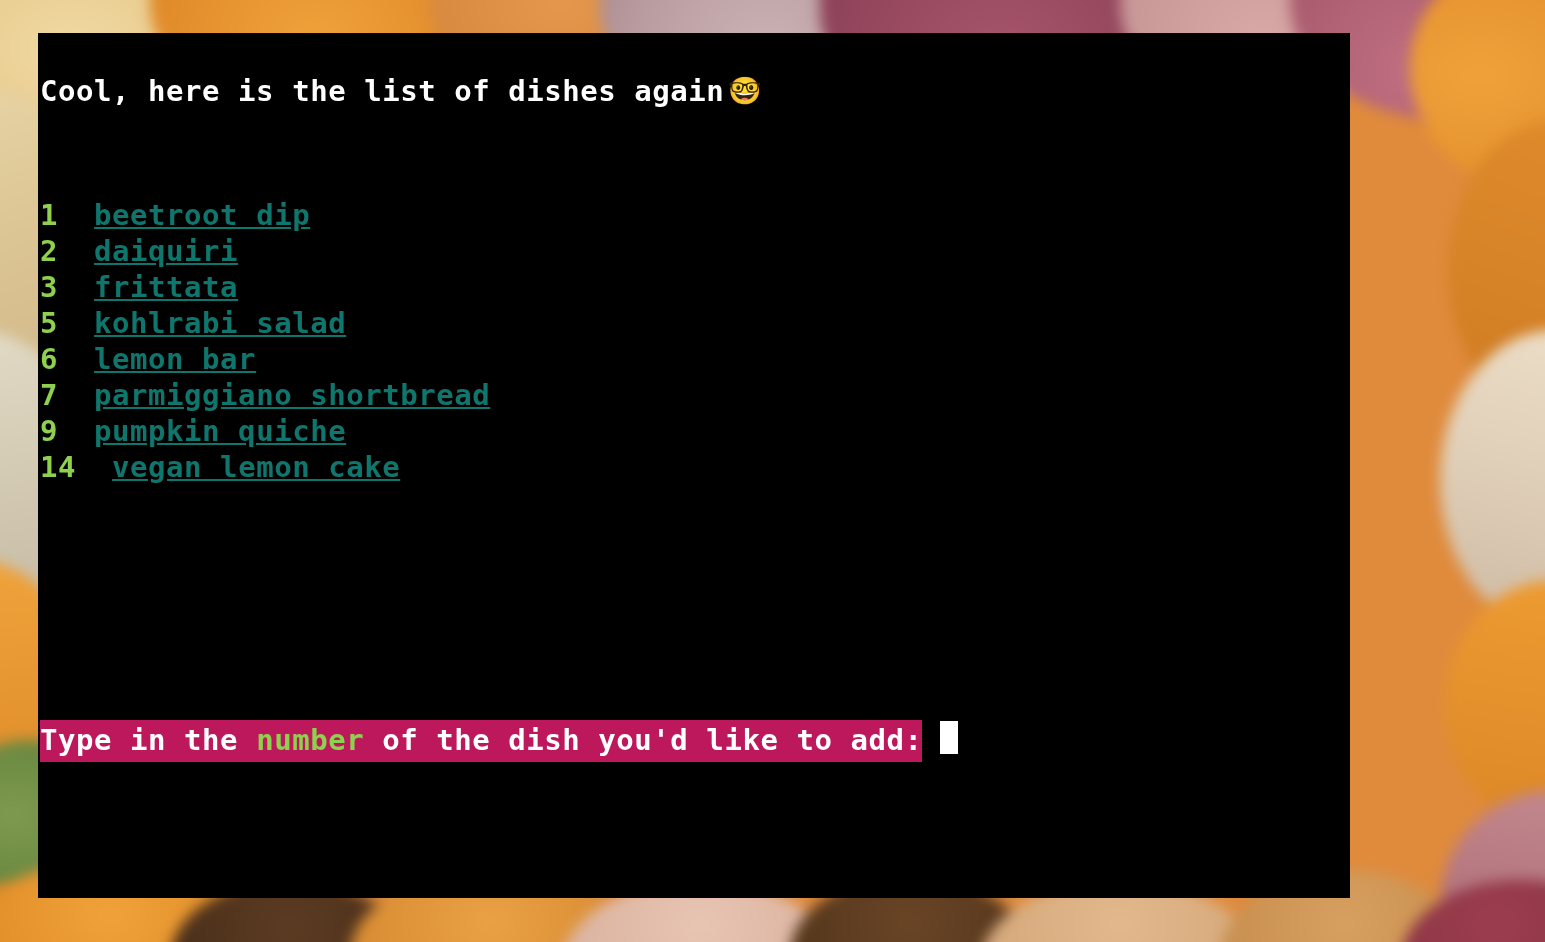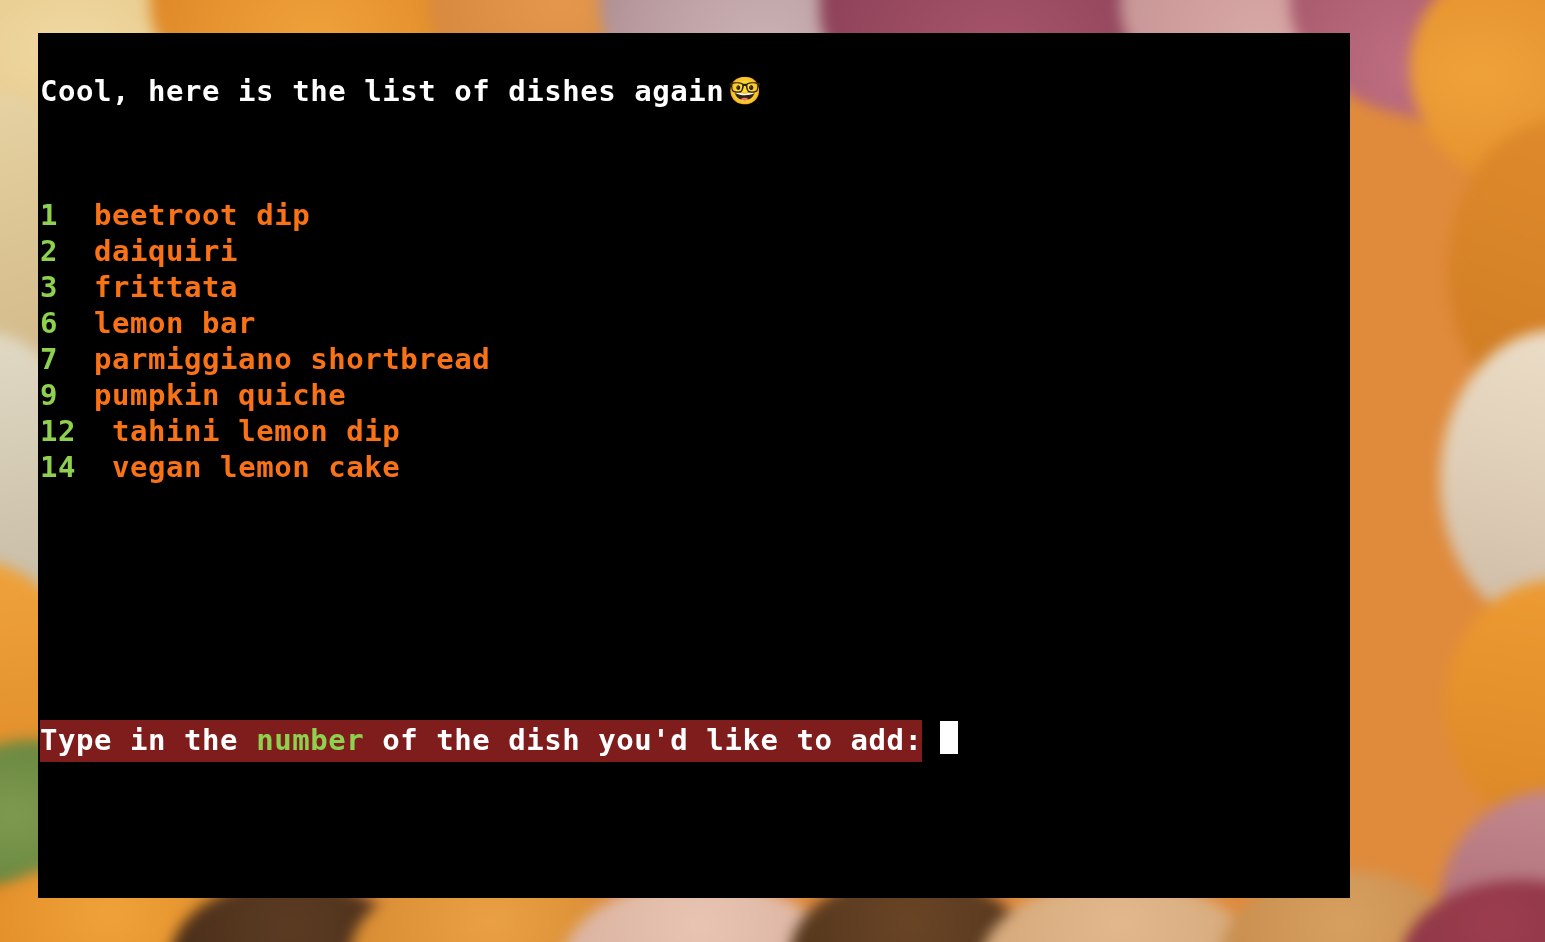--- a/index.html
+++ b/index.html
@@ -116,34 +116,35 @@
     height: 36px;
     display: block;
     white-space: pre;
   }
 
   .dish-num {
     color: #8ed14f;
   }
 
   .dish-name {
-    color: #f97316;
+    color: #0f766e;
+    text-decoration: underline;
   }
 
   #prompt-row {
     position: absolute;
     left: 0px;
     top: 687px;
     display: flex;
     align-items: flex-start;
     height: 36px;
   }
 
   .prompt-text {
-    background: #7f1d1d;
+    background: #be185d;
     padding: 2px 0 4px 0;
     white-space: pre;
   }
 
   .prompt-word-green {
     color: #8ed14f;
   }
 
   .prompt-gap {
     display: inline-block;
@@ -195,24 +196,24 @@
 
     <div id="header-line" class="line">
       <span>Cool, here is the list of dishes again</span>
       <span class="emoji">🤓</span>
     </div>
 
     <div id="dish-list">
         <div class="line dish-row"><span class="dish-num">1</span><span>  </span><span class="dish-name">beetroot dip</span></div>
         <div class="line dish-row"><span class="dish-num">2</span><span>  </span><span class="dish-name">daiquiri</span></div>
         <div class="line dish-row"><span class="dish-num">3</span><span>  </span><span class="dish-name">frittata</span></div>
+        <div class="line dish-row"><span class="dish-num">5</span><span>  </span><span class="dish-name">kohlrabi salad</span></div>
         <div class="line dish-row"><span class="dish-num">6</span><span>  </span><span class="dish-name">lemon bar</span></div>
         <div class="line dish-row"><span class="dish-num">7</span><span>  </span><span class="dish-name">parmiggiano shortbread</span></div>
         <div class="line dish-row"><span class="dish-num">9</span><span>  </span><span class="dish-name">pumpkin quiche</span></div>
-        <div class="line dish-row"><span class="dish-num">12</span><span>  </span><span class="dish-name">tahini lemon dip</span></div>
         <div class="line dish-row"><span class="dish-num">14</span><span>  </span><span class="dish-name">vegan lemon cake</span></div>
       </div>
 
     <div id="prompt-row">
       <span class="line prompt-text"><span>Type in the </span><span class="prompt-word-green">number</span><span> of the dish you'd like to add:</span></span>
       <span class="prompt-gap"></span>
       <span id="cursor"></span>
     </div>
 
   </div>

